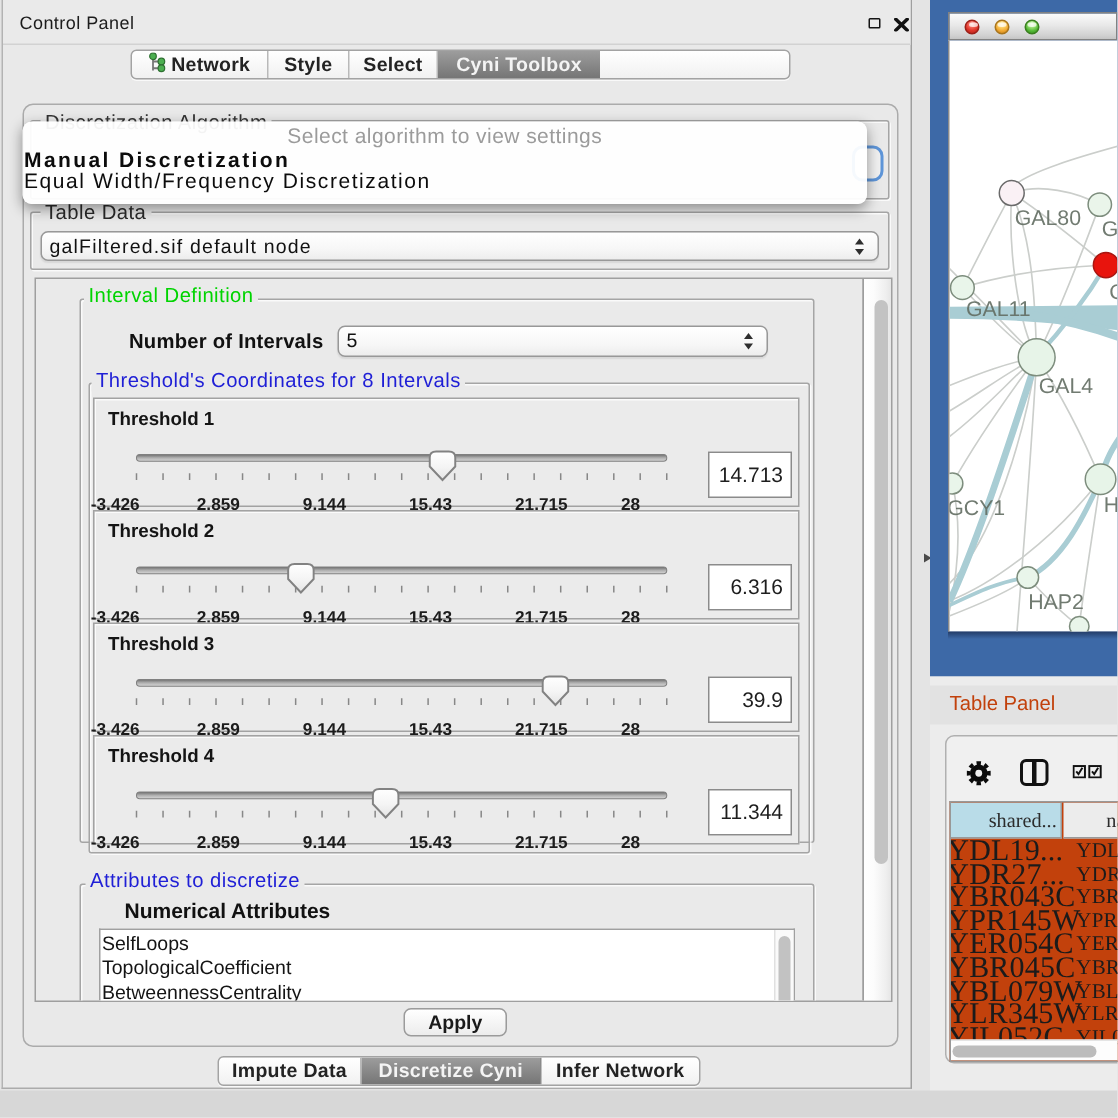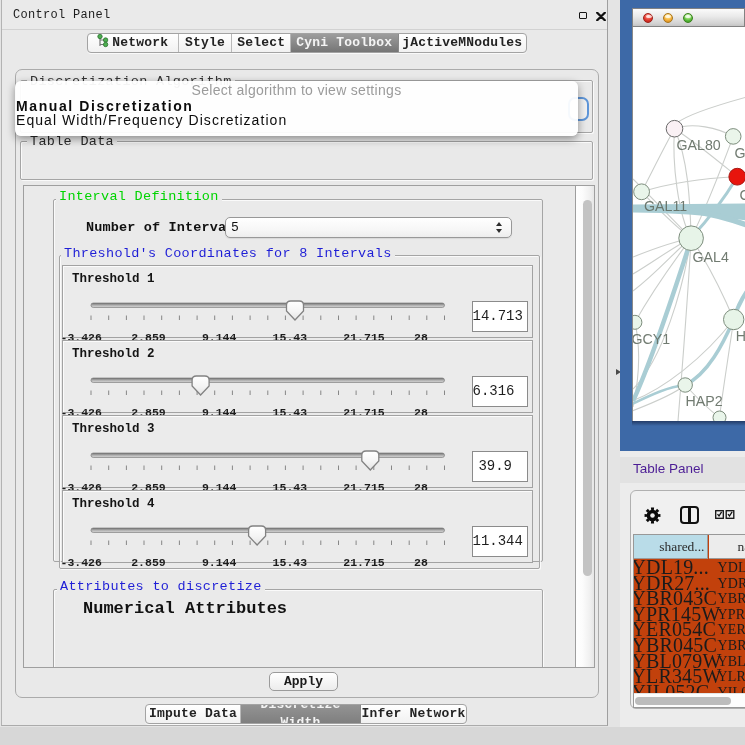--- a/index.html
+++ b/index.html
@@ -4,21 +4,20 @@
 <style>
 * { margin:0; padding:0; box-sizing:border-box; }
 html,body { width:745px; height:745px; overflow:hidden; }
 body { font-family:"Liberation Sans", sans-serif; background:#e4e4e4; position:relative; }
 .abs { position:absolute; }
 
 #win {
   position:absolute; left:1px; top:0; width:607px; height:726px;
   background:#e9e9e9; border-left:1px solid #b3b3b3; border-right:1px solid #9f9f9f;
   border-bottom:1px solid #ababab;
-  font-family:Liberation Mono, monospace;
 }
 #titlebar { position:absolute; left:0; top:0; width:100%; height:30px; background:#eaeaea; border-bottom:1px solid #d2d2d2; }
 #titletext { position:absolute; left:11px; top:7.5px; font-size:12px; letter-spacing:0.3px; color:#1c1c1c; }
 #floatbtn { position:absolute; left:576.5px; top:12px; width:8px; height:7px; border:1.4px solid #151515; border-radius:1px; }
 #closebtn { position:absolute; left:594px; top:11.5px; }
 
 .seg { position:absolute; display:flex; height:20px; background:linear-gradient(#ffffff,#f1f1f1);
   border:1px solid #a3a3a3; border-radius:4px; overflow:hidden; box-shadow:0 1px 0 rgba(255,255,255,.7);align-items:center; }
 .seg .it { font-size:13px; font-weight:bold; letter-spacing:0.2px; color:#232323; text-align:center; line-height:18px;
   border-right:1px solid #b9b9b9; }
@@ -58,46 +57,52 @@
     <div class="it" style="width:91px;">
       <svg width="12" height="15" viewBox="0 0 12 15" style="vertical-align:-3px;margin-right:3px;">
         <path d="M3 3 L3 12 M3 6 L8 6 M3 10.5 L8 10.5" stroke="#777" stroke-width="1.2" fill="none"></path>
         <circle cx="3" cy="2.5" r="2.2" fill="#4caf50" stroke="#2e7031" stroke-width="0.8"></circle>
         <circle cx="8.6" cy="6" r="2.2" fill="#4caf50" stroke="#2e7031" stroke-width="0.8"></circle>
         <circle cx="8.6" cy="10.5" r="2.2" fill="#4caf50" stroke="#2e7031" stroke-width="0.8"></circle>
       </svg>Network</div>
     <div class="it" style="width:54px;">Style</div>
     <div class="it" style="width:59px;">Select</div>
     <div class="it sel" style="width:108px;">Cyni Toolbox</div>
-    <div class="it" style="width:128px;">jActiveMNodules</div>
   </div>
 
   <div id="tabpanel"></div>
 
   <div class="group" style="left:18px; top:80px; width:573px; height:53px;"></div>
   <div class="gtitle" style="left:25px; top:74px; color:#333;">Discretization Algorithm</div>
 
   <div style="position:absolute; left:566px; top:97px; width:21px; height:24px;
        background:#f1f1f1; border:2.5px solid #5e95d8; border-radius:7px;"></div>
 
   <div class="group" style="left:18px; top:141px; width:573px; height:39px;"></div>
   <div class="gtitle" style="left:25px; top:134px; color:#2a2a2a;">Table Data</div>
+  <div class="combo" style="left:25px; top:154px; width:559px; height:20px;">
+    <div class="tx">galFiltered.sif default node</div>
+    <div class="arrows" style="right:7px; top:4px;">
+        <div class="up"></div>
+        <div class="dn"></div>
+      </div>
+  </div>
 
   <div id="scrollpane" style="position:absolute; left:21px; top:185px; width:572px; height:483px;
        border:1px solid #9f9f9f; background:#eaeaea; overflow:hidden;">
     <div style="position:absolute; right:0; top:0; width:19px; height:100%;background:linear-gradient(to right,#fefefe,#fcfcfc 35%,#efefef 80%,#e6e6e6); border-left:1px solid #9d9d9d;"></div>
 <style>
 #scrollpane .blk { position:absolute; left:37.5px; width:471px; height:73.5px;
   background:#ebebeb; border:1px solid #a2a2a2; box-shadow:inset 1px 1px 0 rgba(255,255,255,.8); }
 .blk .bl { position:absolute; left:9.5px; top:6px; font-size:12.5px; font-weight:bold; color:#141414; }
 .blk .tl { position:absolute; top:65px; width:60px; margin-left:-30px; 
   font-size:11.5px; font-weight:bold; color:#1c1c1c; }
 .blk .vb { position:absolute; left:409px; top:35px; width:56.5px; height:31px; background:#fff;
   border:1px solid #8b8b8b; font-size:14px; color:#1e1e1e; text-align:right;
-  line-height:29px; padding-right:15px; }
+  line-height:29px; padding-right:5px; }
 .slidersvg { position:absolute; left:0; top:0; }
 </style>
 <div id="sp-content">
 
 <div class="group" style="left:29px; top:12.5px; width:490px; height:363px; box-shadow:inset 1px 1px 0 rgba(255,255,255,.75);"></div>
 <div class="gtitle" style="left:32px; top:3px; color:#00d400; background:#eaeaea;">Interval Definition</div>
 <div style="position:absolute; left:62px; top:33.5px; font-size:13.5px; letter-spacing:0.15px; font-weight:bold; color:#111;">Number of Intervals</div>
 <div class="combo" style="left:201px; top:30.5px; width:287px; height:21px;">
   <div class="tx">5</div>
   <div class="arrows" style="right:7px; top:4.5px;">
@@ -293,31 +298,36 @@
         <div class="tl" style="left:98.7px;">2.859</div>
         <div class="tl" style="left:169.4px;">9.144</div>
         <div class="tl" style="left:240.1px;">15.43</div>
         <div class="tl" style="left:310.8px;">21.715</div>
         <div class="tl" style="left:381.5px;">28</div>
   <div class="vb">11.344</div>
 </div>
 
 <div class="group" style="left:29px; top:403px; width:490px; height:95px;"></div>
 <div class="gtitle" style="left:33px; top:393px; color:#1f1fd6; background:#eaeaea;">Attributes to discretize</div>
-<div style="position:absolute; left:35px; top:413px; font-size:17px; font-weight:bold; color:#111;padding-left:24px;">Numerical Attributes</div>
+<div style="position:absolute; left:35px; top:413px; font-size:14px; font-weight:bold; color:#111;padding-left:24px;">Numerical Attributes</div>
+<div style="position:absolute; left:41.5px; top:433px; width:464px; height:55px; background:#fff; border:1px solid #a0a0a0; border-bottom:none;">
+  <div style="position:absolute; left:1.5px; top:1px; font-size:13px; color:#141414; line-height:16.4px;">SelfLoops<br>TopologicalCoefficient<br>BetweennessCentrality</div>
+  <div style="position:absolute; right:0; top:0; width:12.5px; height:100%; background:#fafafa; border-left:1px solid #e0e0e0;"></div>
+  <div style="position:absolute; right:1.5px; top:4px; width:8.5px; height:55px; border-radius:4px; background:#c2c2c2;"></div>
+</div>
     <div style="position:absolute; right:0; top:0; width:19px; height:100%;background:linear-gradient(to right,#fefefe,#fcfcfc 35%,#efefef 80%,#e6e6e6); border-left:1px solid #9d9d9d;"></div>
     <div style="position:absolute; right:2.5px; top:14px; width:9px; height:376px; border-radius:4.5px; background:#c3c3c3;"></div>
   </div>
 
   <div style="position:absolute; left:267px; top:672px; width:69px; height:19px;
        background:linear-gradient(#ffffff,#ececec); border:1px solid #9b9b9b; border-radius:5px;
        font-size:13px; font-weight:bold; color:#1a1a1a; text-align:center; line-height:17px;">Apply</div>
   <div class="seg" id="bottabs">
     <div class="it" style="width:95px;">Impute Data</div>
-    <div class="it sel" style="width:120px;">Discretize Width</div>
+    <div class="it sel" style="width:120px;">Discretize Cyni</div>
     <div class="it" style="width:105px;">Infer Network</div>
   </div>
 </div>
 
 <div class="abs" style="left:609px; top:0; width:12px; height:745px; background:#e4e4e4;"></div>
 <div class="abs" style="left:615.5px; top:369px; width:0; height:0; border-left:5px solid #4a4a4a; border-top:3px solid transparent; border-bottom:3px solid transparent;"></div>
 
 <div class="abs" style="left:620px; top:0; width:125px; height:451px; background:#3d69a7; overflow:hidden;">
 
   <div style="position:absolute; left:12px; top:7.5px; width:113px; height:19.5px;
@@ -391,21 +401,21 @@
       <text x="59.5" y="233">GAL4</text>
       <text x="-1.5" y="314.5">GCY1</text>
       <text x="102.8" y="312">H</text>
       <text x="52.5" y="377">HAP2</text>
     </g>
   </svg>
 </div>
 
 <div class="abs" style="left:620px; top:451px; width:125px; height:294px; background:#ececec;"></div>
 <div class="abs" style="left:620px; top:457px; width:125px; height:26px; background:#e2e2e2;"></div>
-<div class="abs" style="left:633px; top:461px; font-size:13.5px; color:#4c1d95;">Table Panel</div>
+<div class="abs" style="left:633px; top:461px; font-size:13.5px; color:#c2410c;">Table Panel</div>
 <div class="abs" style="left:630px; top:490px; width:130px; height:219px; background:#f0f0f0; border:1px solid #b0b0b0; border-radius:6px;"></div>
 
 <svg class="abs" style="left:644px; top:507px;" width="17" height="17" viewBox="0 0 18 18">
     <circle cx="9" cy="9" r="6.2" fill="#0b0b0b"></circle>
     <path fill="#0b0b0b" d="M14.8 7.6 L14.8 10.4 L17.4 10.7 L17.4 7.3 Z M14.1 12.2 L12.2 14.1 L13.8 16.2 L16.2 13.8 Z M10.4 14.8 L7.6 14.8 L7.3 17.4 L10.7 17.4 Z M5.8 14.1 L3.9 12.2 L1.8 13.8 L4.2 16.2 Z M3.2 10.4 L3.2 7.6 L0.6 7.3 L0.6 10.7 Z M3.9 5.8 L5.8 3.9 L4.2 1.8 L1.8 4.2 Z M7.6 3.2 L10.4 3.2 L10.7 0.6 L7.3 0.6 Z M12.2 3.9 L14.1 5.8 L16.2 4.2 L13.8 1.8 Z"></path>
     <circle cx="9" cy="9" r="2.4" fill="#f0f0f0"></circle>
   </svg>
 <div class="abs" style="left:679.5px; top:505.5px; width:19px; height:18px; border:2.8px solid #111; border-radius:4px;"></div>
 <div class="abs" style="left:688px; top:505.5px; width:2.8px; height:18px; background:#111;"></div>
 <svg class="abs" style="left:714.5px; top:510px;" width="22" height="9" viewBox="0 0 22 9">

